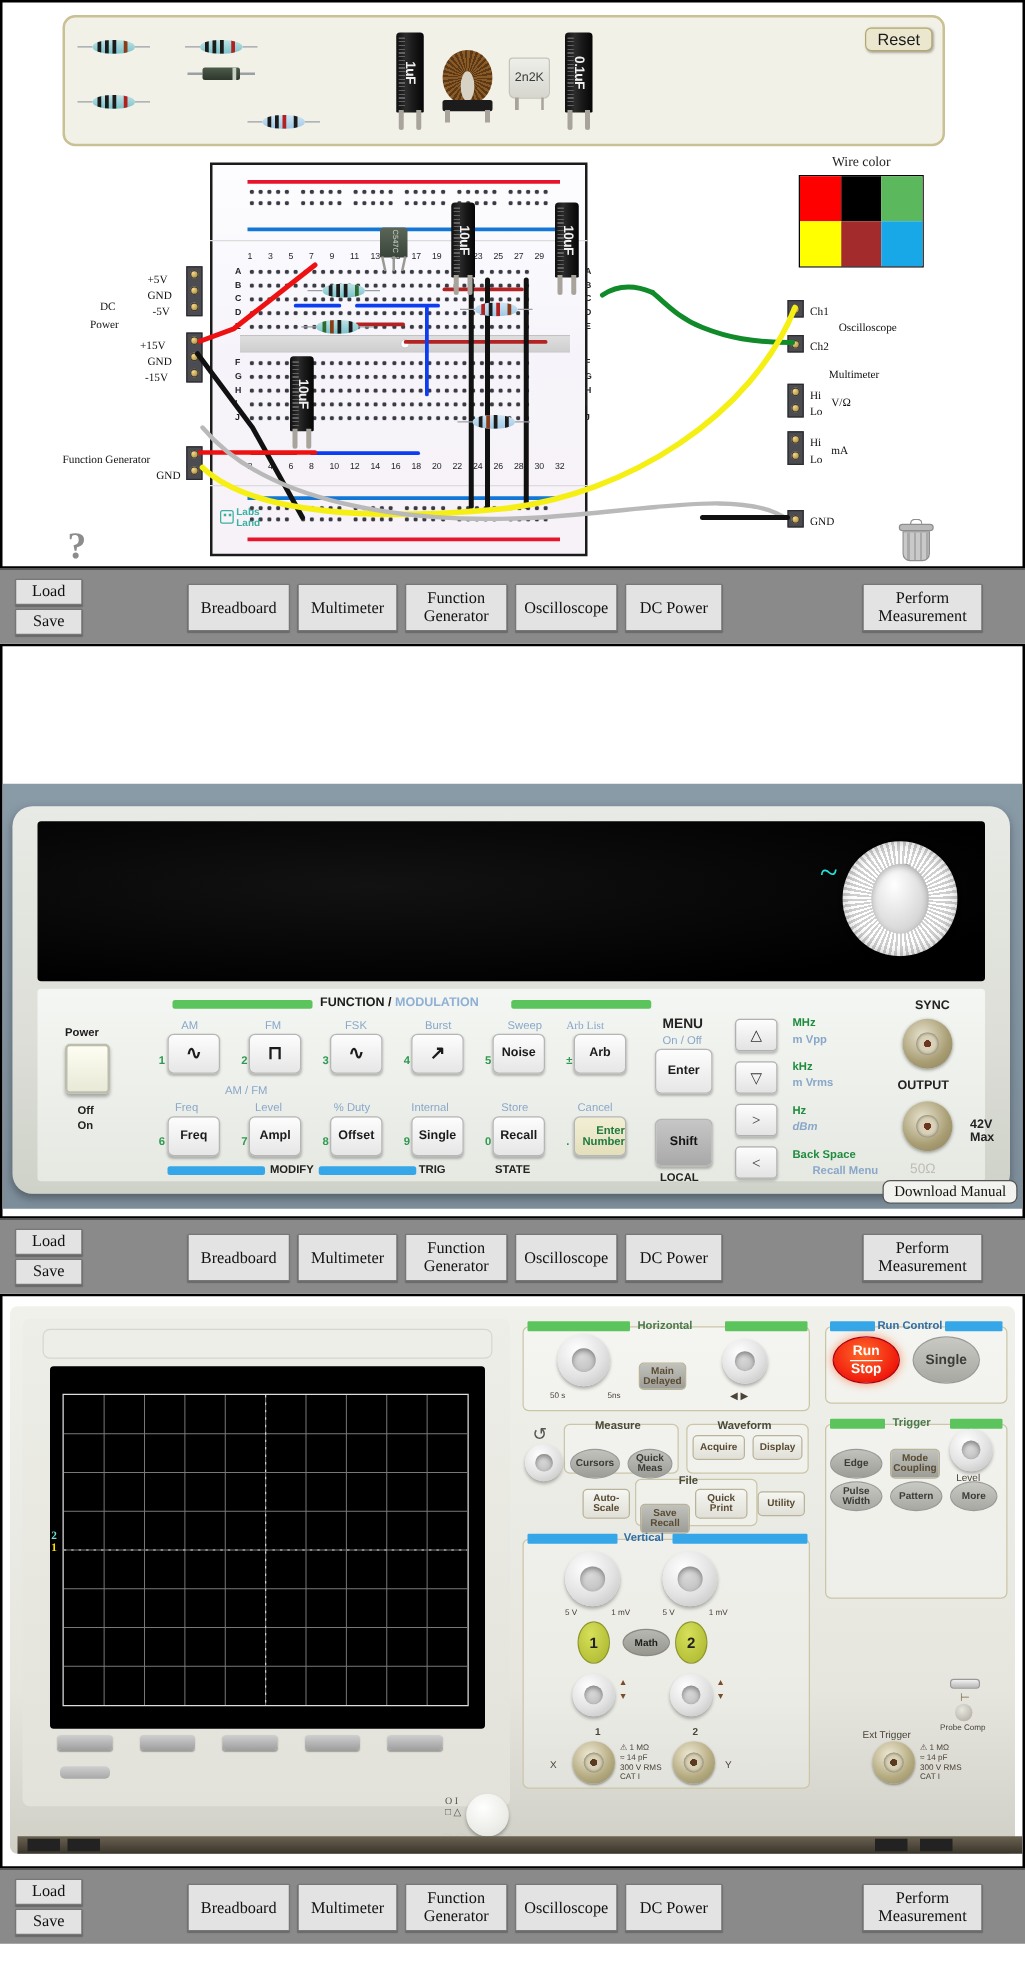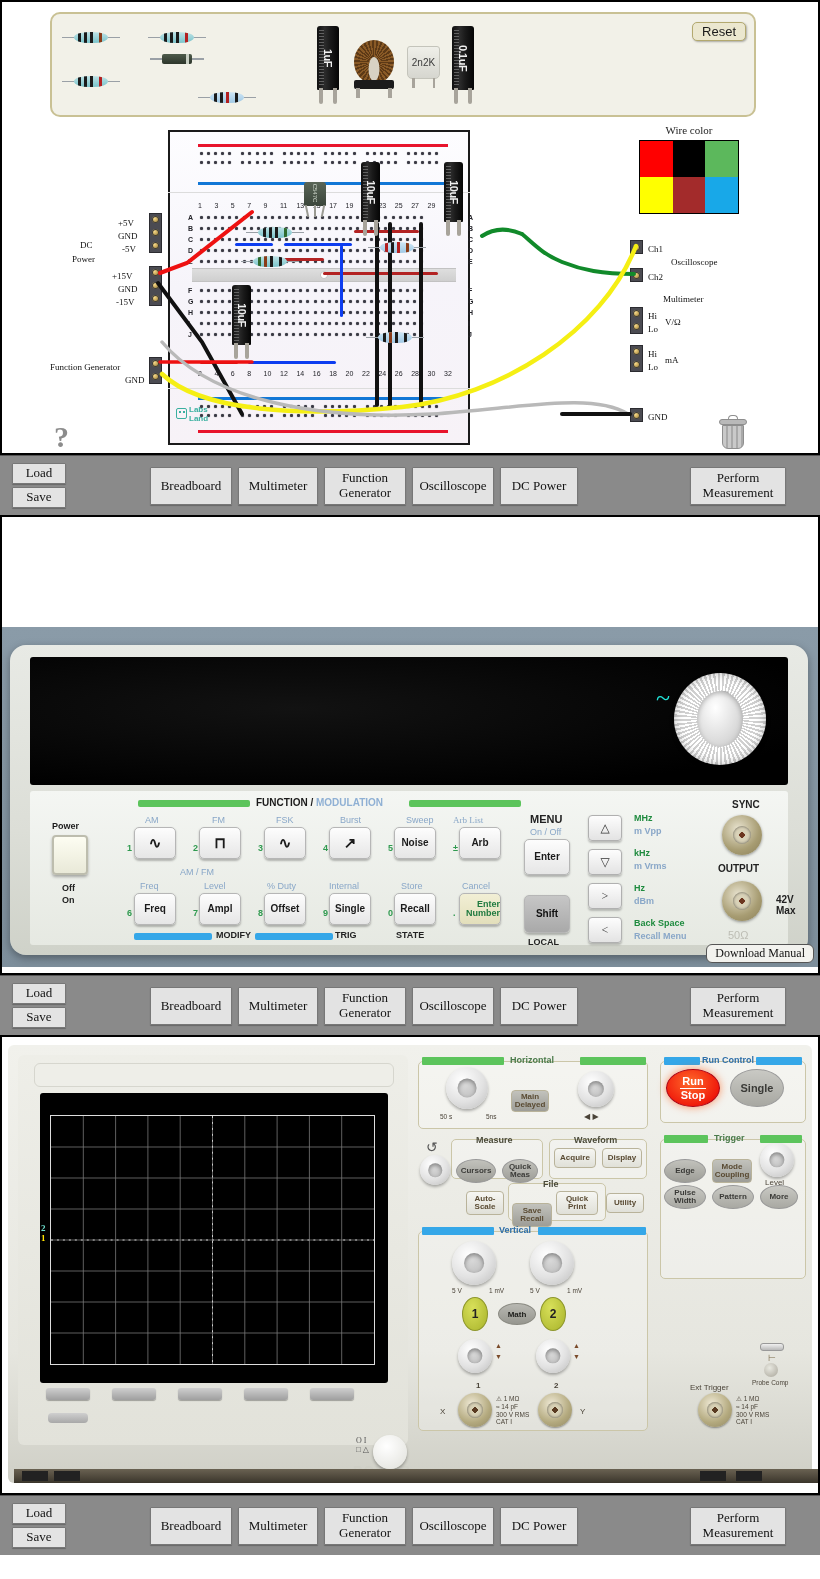--- a/index.html
+++ b/index.html
@@ -1220,23 +1220,23 @@
           <div class="arrowkey" style="left:558px;top:24px;">△</div>
           <div class="arrowkey" style="left:558px;top:58px;">▽</div>
           <div class="arrowkey" style="left:558px;top:92px;">&gt;</div>
           <div class="arrowkey" style="left:558px;top:126px;">&lt;</div>
 
           <div class="grn-lbl" style="left:604px;top:22px;">MHz</div>
           <div class="blue-lbl" style="left:604px;top:35px;font-weight:bold;">m Vpp</div>
           <div class="grn-lbl" style="left:604px;top:57px;">kHz</div>
           <div class="blue-lbl" style="left:604px;top:70px;font-weight:bold;">m Vrms</div>
           <div class="grn-lbl" style="left:604px;top:92px;">Hz</div>
-          <div class="blue-lbl" style="left:604px;top:105px;font-weight:bold;">dBm</div>
+          <div class="blue-lbl" style="left:604px;top:105px;font-weight:bold;font-style:italic;">dBm</div>
           <div class="grn-lbl" style="left:604px;top:127px;">Back Space</div>
-          <div class="blue-lbl" style="left:604px;top:140px;font-weight:bold;">Recall Menu</div>
+          <div class="blue-lbl" style="left:620px;top:140px;font-weight:bold;">Recall Menu</div>
 
           <div class="blk-lbl" style="left:702px;top:8px;font-size:10px;">SYNC</div>
           <div class="bnc" style="left:692px;top:24px;"></div>
           <div class="blk-lbl" style="left:688px;top:72px;font-size:10px;">OUTPUT</div>
           <div class="bnc" style="left:692px;top:90px;"></div>
           <div class="blk-lbl" style="left:746px;top:103px;white-space:pre-line;font-size:10px;">42V
 Max</div>
           <div class="blue-lbl" style="left:698px;top:138px;color:#bdbdb4;font-size:11px;">50Ω</div>
         </div>
       </div>

